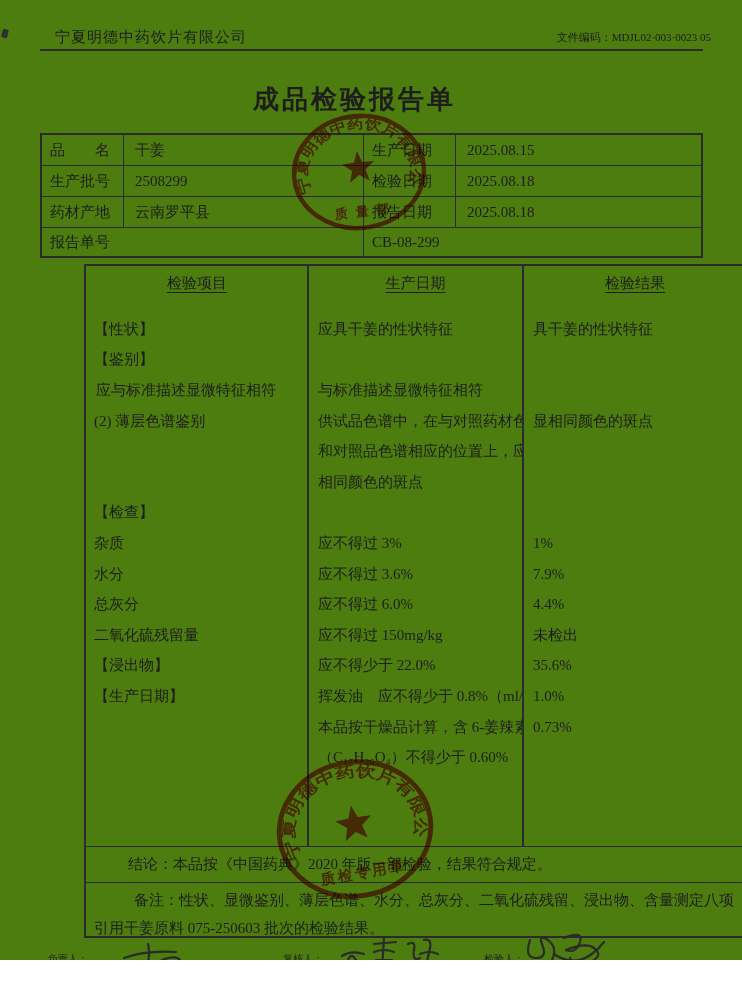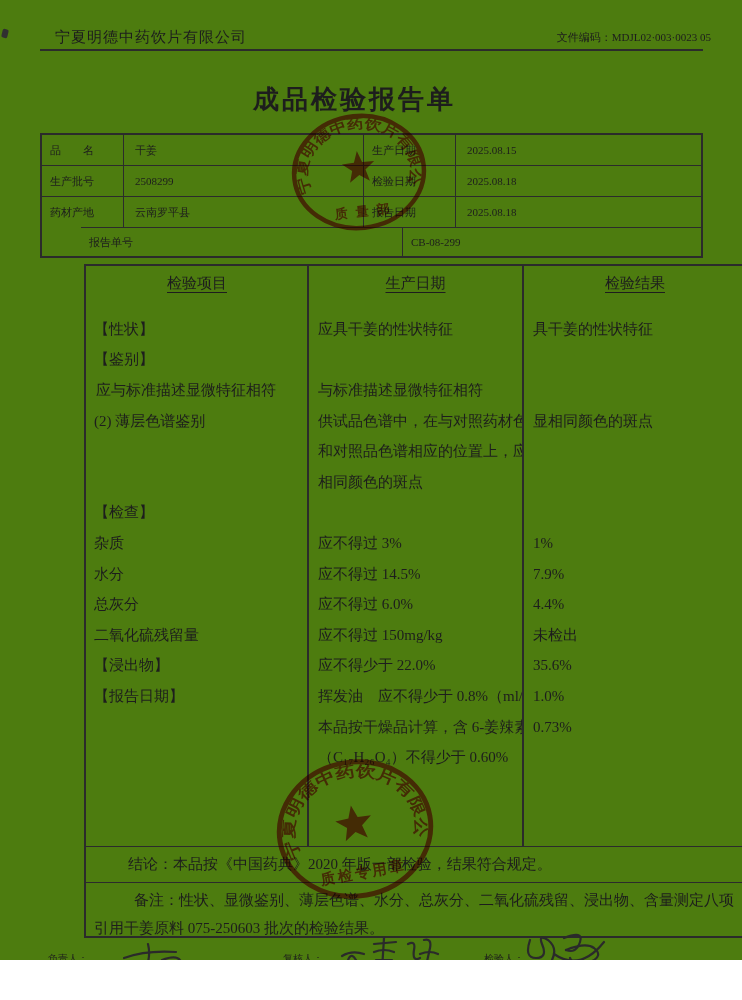--- a/index.html
+++ b/index.html
@@ -14,26 +14,26 @@
 
   
   .company-name { position:absolute; left:55px; top:28px; font-size:15px; letter-spacing:1px; }
   .doc-code { position:absolute; right:39px; top:30px; font-size:11px; }
   .header-rule { position:absolute; left:40px; top:49px; width:663px; height:2px; background:#2b2b2b; }
   .doc-title { position:absolute; left:23px; top:82px; width:663px; margin:0;
     text-align:center; font-size:26px; font-weight:bold; letter-spacing:3px; }
 
   
   .info-table { position:absolute; left:40px; top:133px; width:663px;
-    border:2px solid #2b2b2b; box-sizing:border-box; font-size:11px; }
+    border:2px solid #2b2b2b; box-sizing:border-box; font-size:15px; }
   .info-row { display:grid; grid-template-columns:82px 240px 92px 249px; height:29px; }
   .info-row.mid { height:30px; }
   .info-row + .info-row { border-top:1.5px solid #2b2b2b; }
   .info-row-last { display:grid; grid-template-columns:322px 341px; height:28px;
-    border-top:1.5px solid #2b2b2b;margin-left:39px; }
+    border-top:1.5px solid #2b2b2b; }
   .cell { display:flex; align-items:center; padding-left:8px; box-sizing:border-box; overflow:hidden; }
   .cell.br { border-right:1.5px solid #2b2b2b; }
   .cell.val { padding-left:11px; }
   .label-wide { letter-spacing:0; white-space:pre; }
 
   
   .report-table { position:absolute; left:40px; top:264px; width:663px; height:674px;
     border:2px solid #2b2b2b; box-sizing:border-box; font-size:15px;margin-left:44px; }
   .cols-section { position:relative; height:580px; overflow:hidden; }
   .vline { position:absolute; top:0; bottom:0; width:1.5px; background:#2b2b2b; }
@@ -162,21 +162,21 @@
           </div>
 
           <div class="body-row">
             <div class="c first">杂质</div>
             <div class="c">应不得过 3%</div>
             <div class="c">1%</div>
           </div>
 
           <div class="body-row">
             <div class="c first">水分</div>
-            <div class="c">应不得过 14.5%</div>
+            <div class="c">应不得过 3.6%</div>
             <div class="c">7.9%</div>
           </div>
 
           <div class="body-row">
             <div class="c first">总灰分</div>
             <div class="c">应不得过 6.0%</div>
             <div class="c">4.4%</div>
           </div>
 
           <div class="body-row">
@@ -185,21 +185,21 @@
             <div class="c">未检出</div>
           </div>
 
           <div class="body-row">
             <div class="c first">【浸出物】</div>
             <div class="c">应不得少于 22.0%</div>
             <div class="c">35.6%</div>
           </div>
 
           <div class="body-row">
-            <div class="c first">【报告日期】</div>
+            <div class="c first">【生产日期】</div>
             <div class="c">挥发油　应不得少于 0.8%（ml/g）</div>
             <div class="c">1.0%</div>
           </div>
 
           <div class="body-row">
             <div class="c first"></div>
             <div class="c">本品按干燥品计算，含 6-姜辣素</div>
             <div class="c">0.73%</div>
           </div>
 

